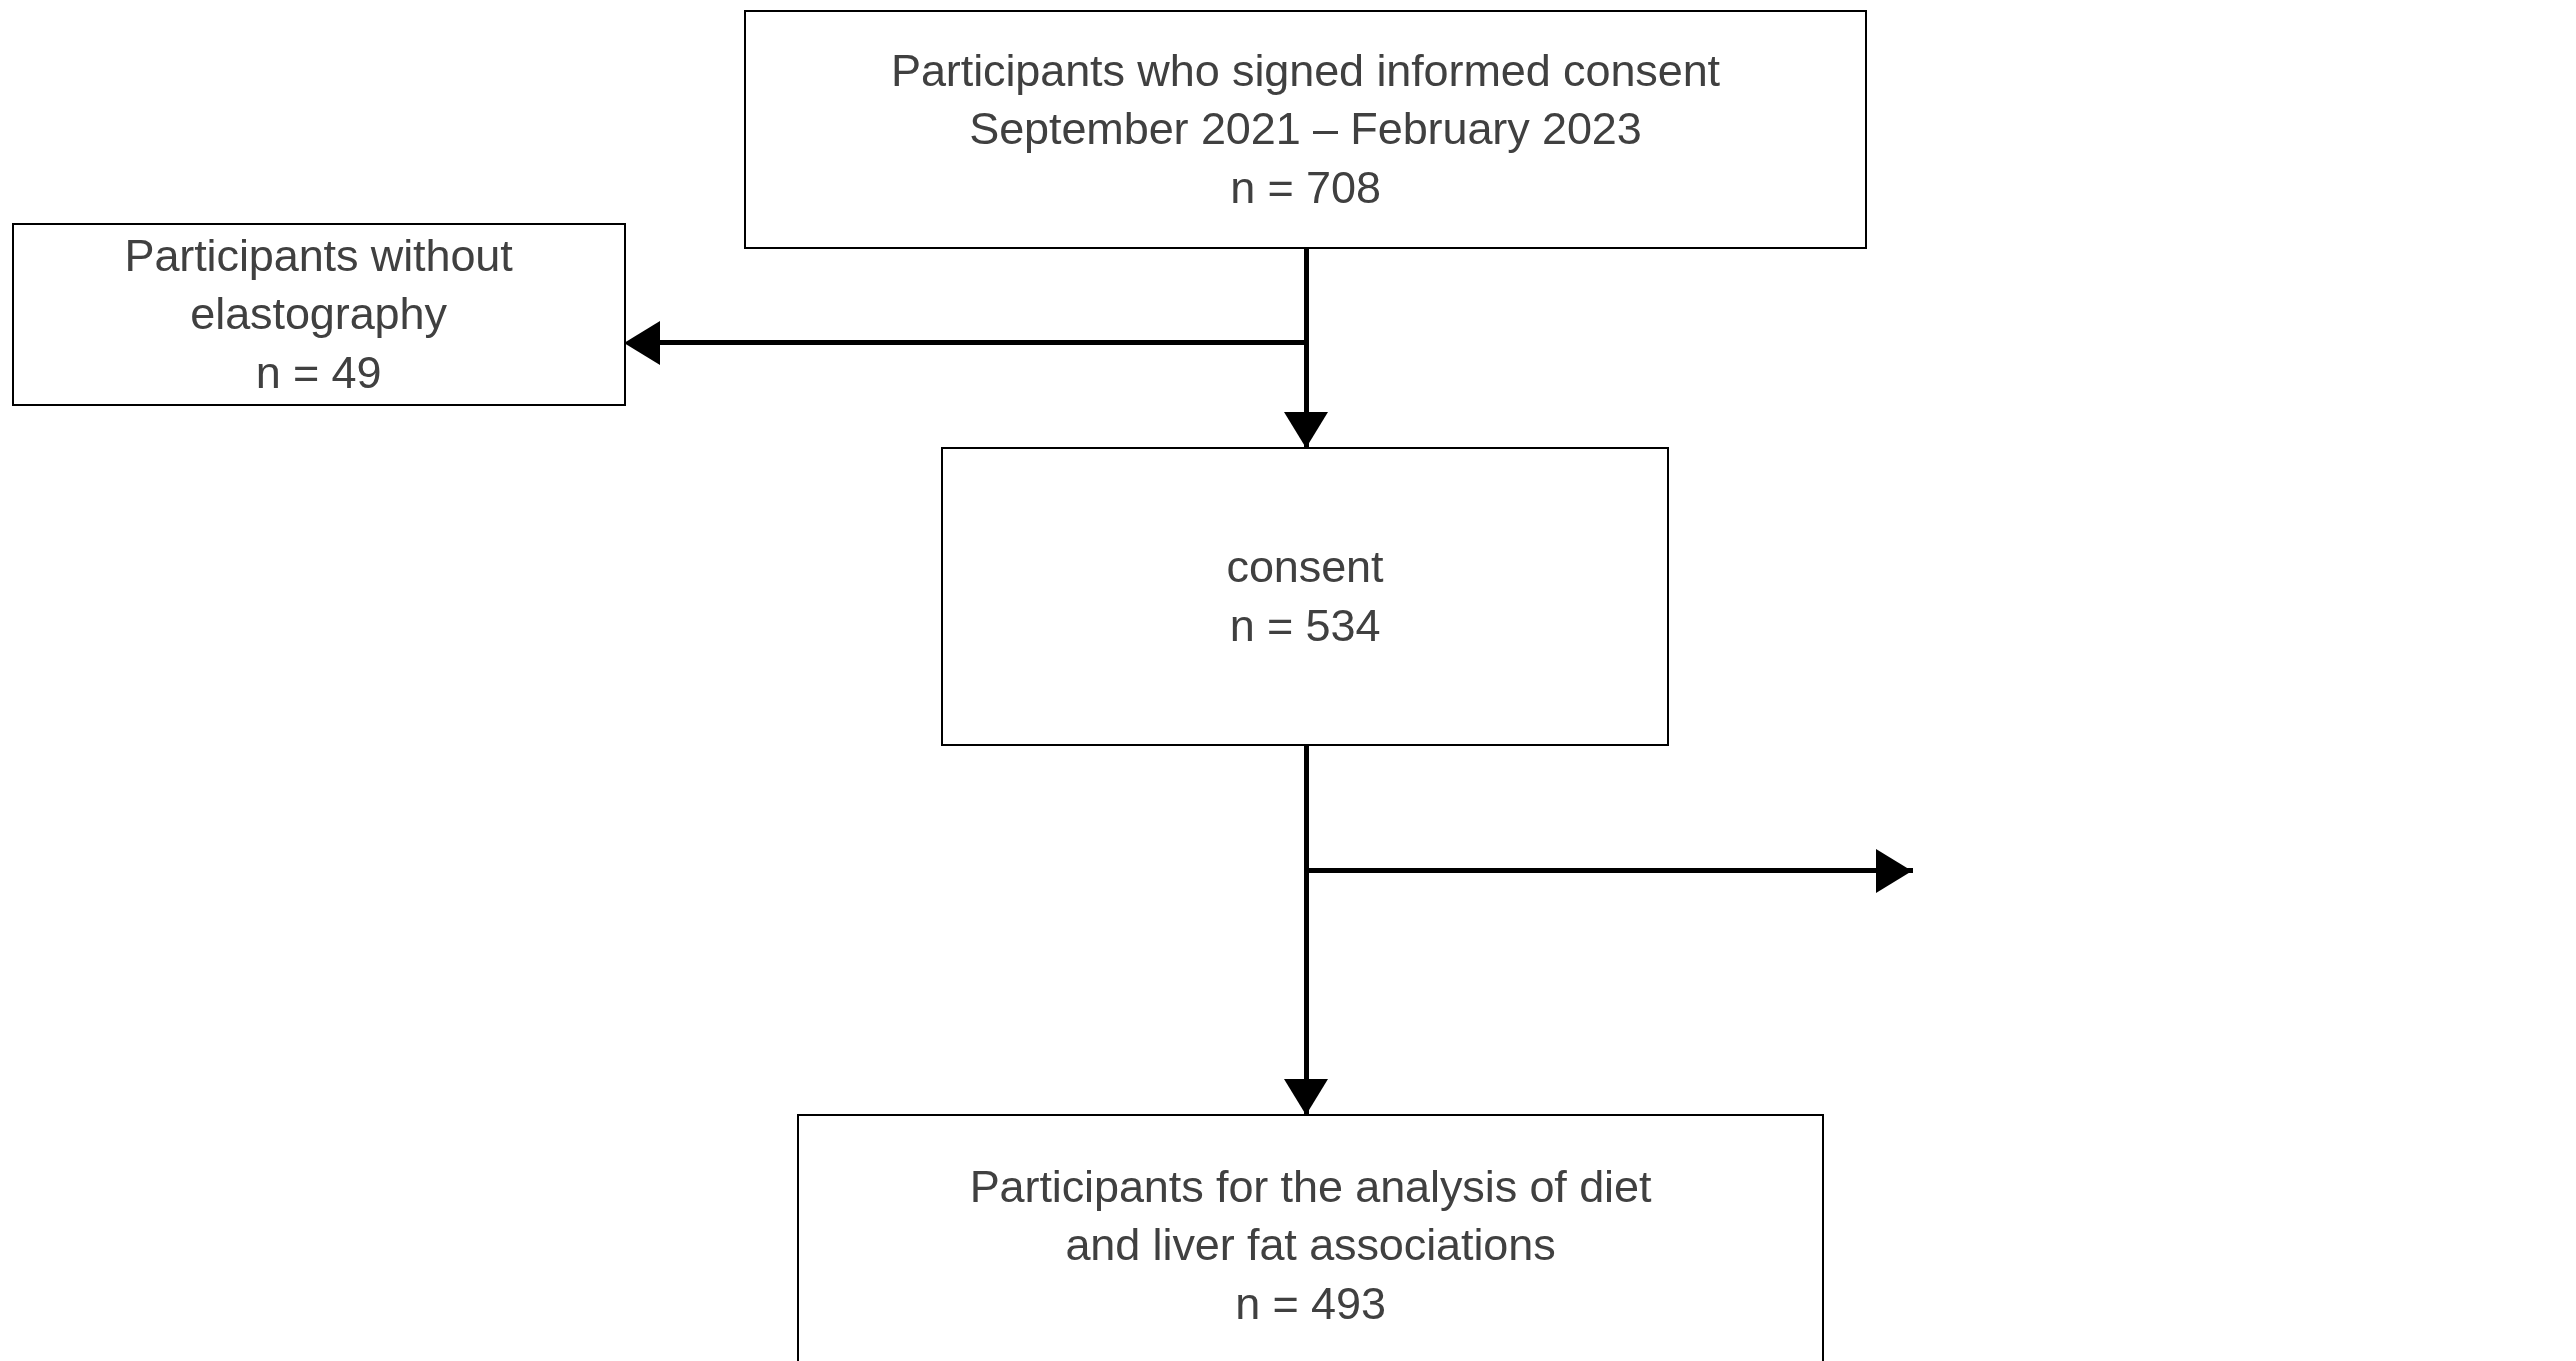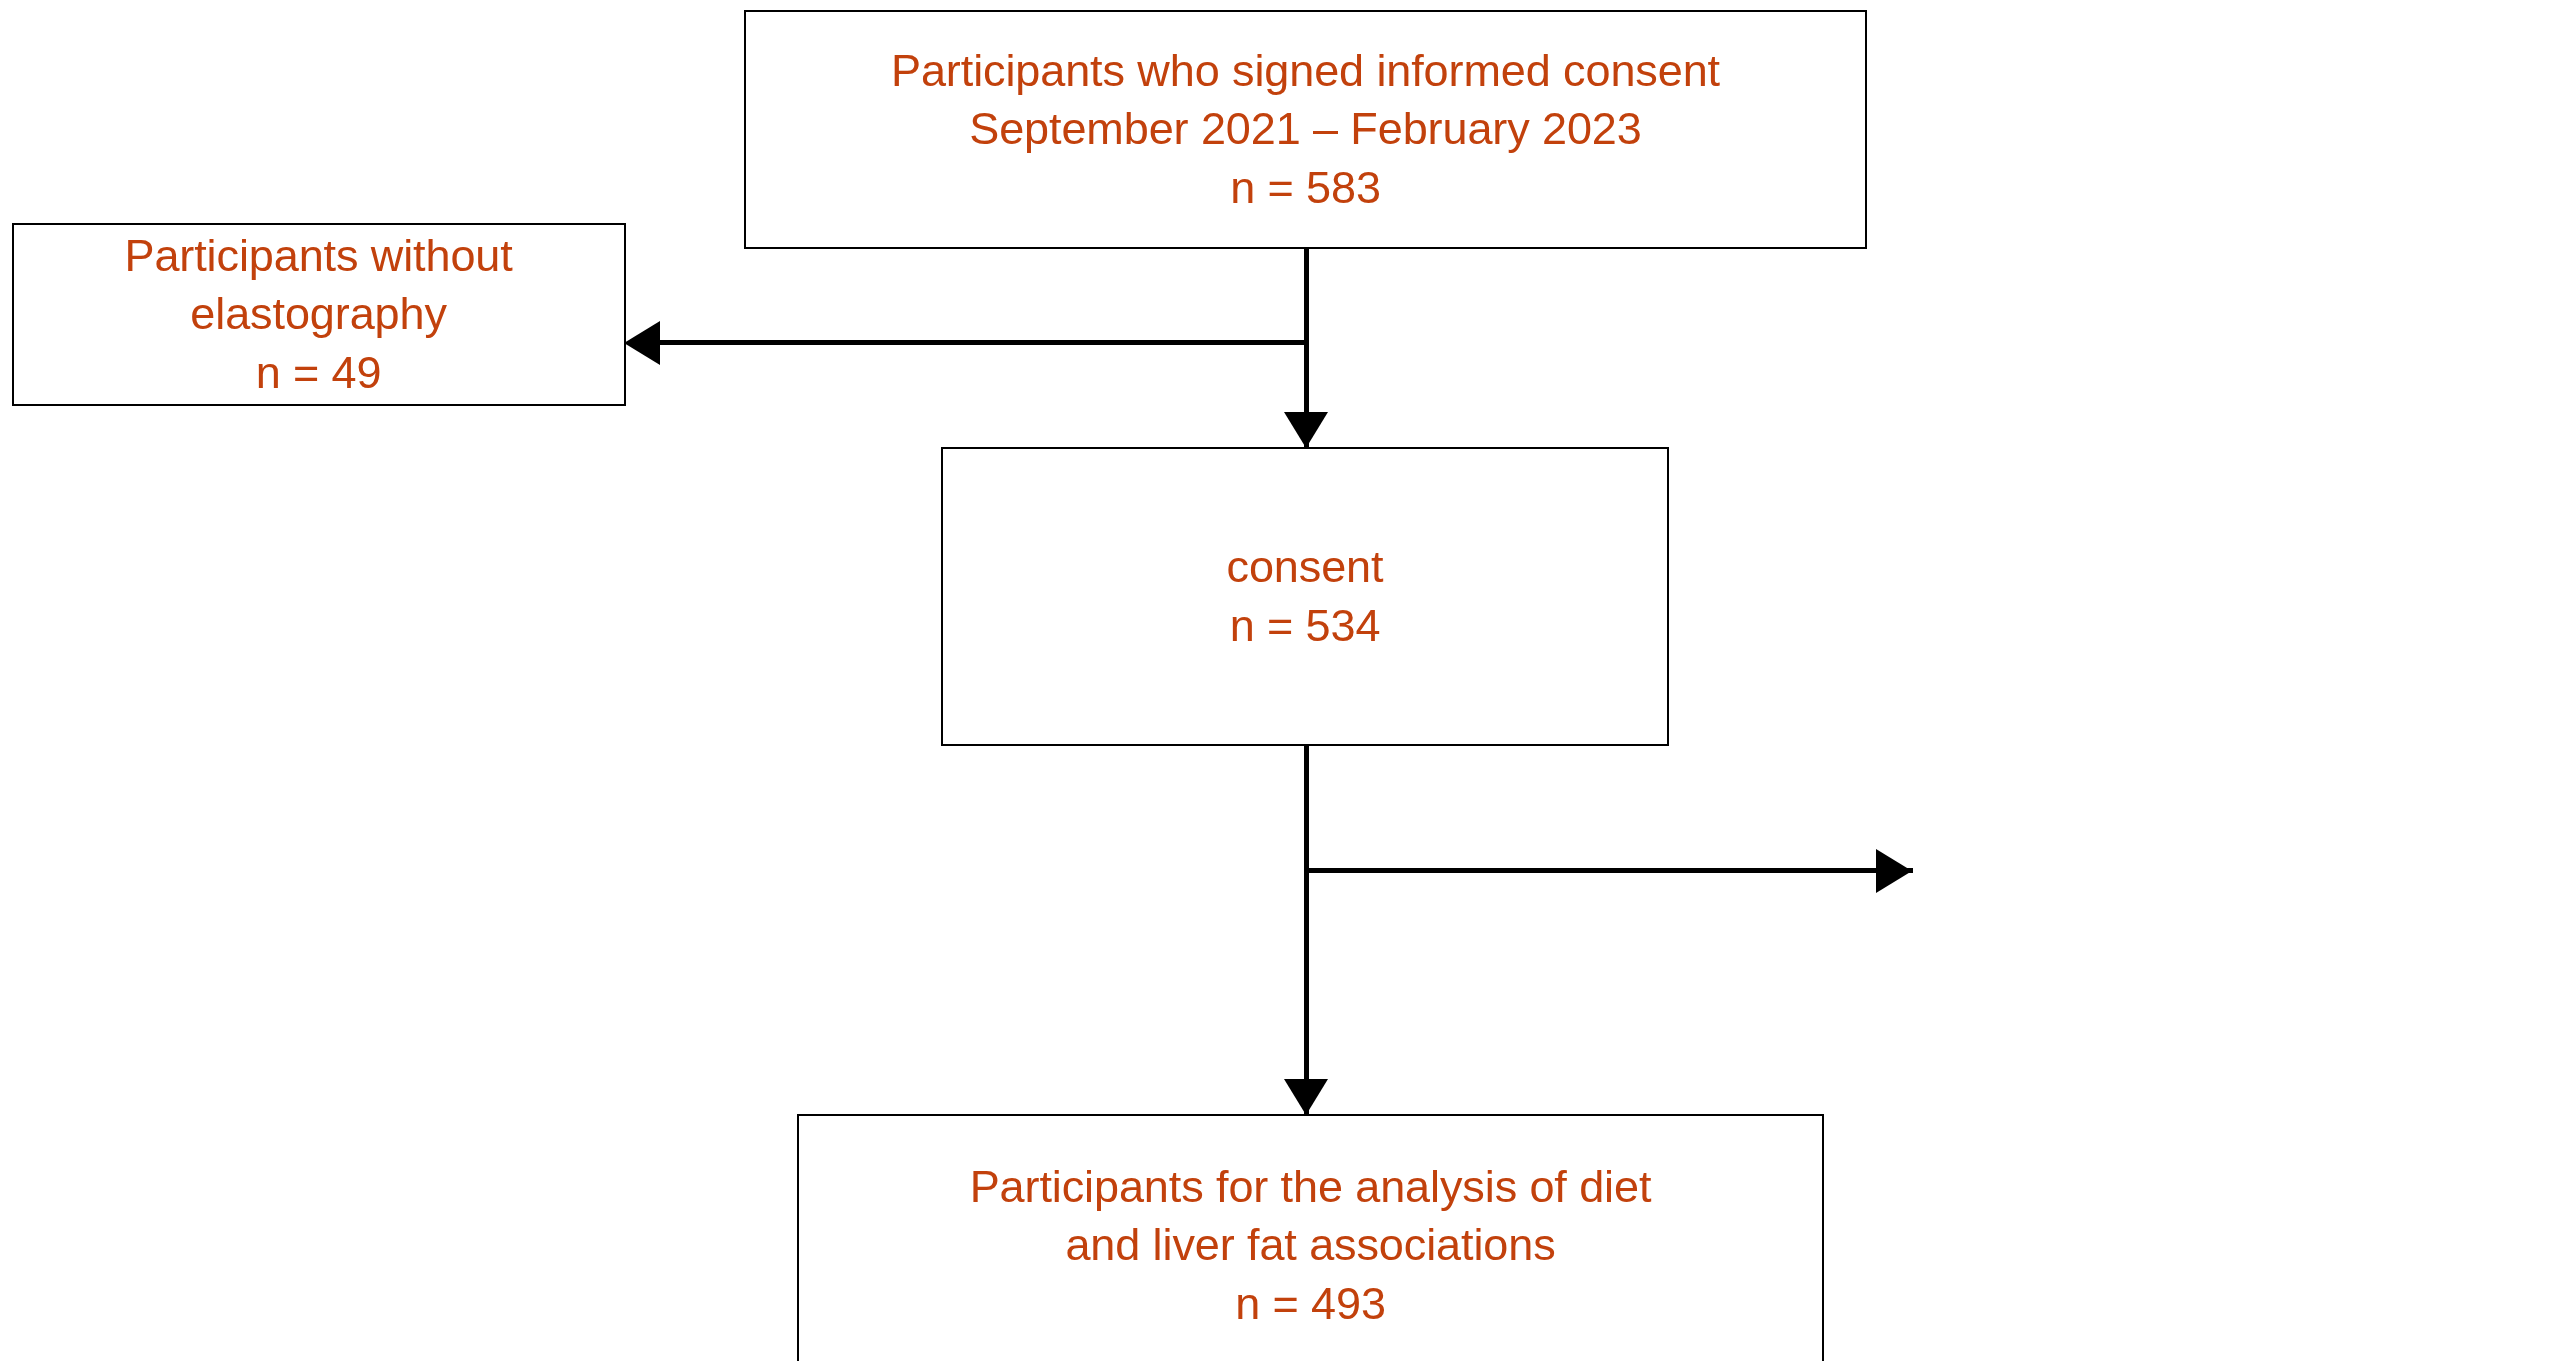--- a/index.html
+++ b/index.html
@@ -20,21 +20,21 @@
   .flow-box {
     position: absolute;
     box-sizing: border-box;
     border: 2.9px solid #000000;
     background: #ffffff;
     display: flex;
     flex-direction: column;
     align-items: center;
     justify-content: center;
     text-align: center;
-    color: #c2410c;
+    color: #404040;
     font-family: "Liberation Sans", sans-serif;
     font-size: 45px;
     line-height: 1.30;
     letter-spacing: -0.1px;
     padding: 4.3px 10px;
   }
   .flow-box .line {
     display: block;
     white-space: nowrap;
   }
@@ -91,21 +91,21 @@
   #arrow-to-nodiet   { left: 1876px; top: 849px; }
 </style>
 </head>
 <body>
 
 <div id="flowchart-canvas">
 
   <div class="flow-box" id="box-consent">
     <span class="line">Participants who signed informed consent</span>
     <span class="line">September 2021 – February 2023</span>
-    <span class="line">n = 583</span>
+    <span class="line">n = 708</span>
   </div>
 
   <div class="flow-box" id="box-no-elasto">
     <span class="line">Participants without</span>
     <span class="line">elastography</span>
     <span class="line">n = 49</span>
   </div>
 
   <div class="flow-box" id="box-bodycomp">
     <span class="line">consent</span>

